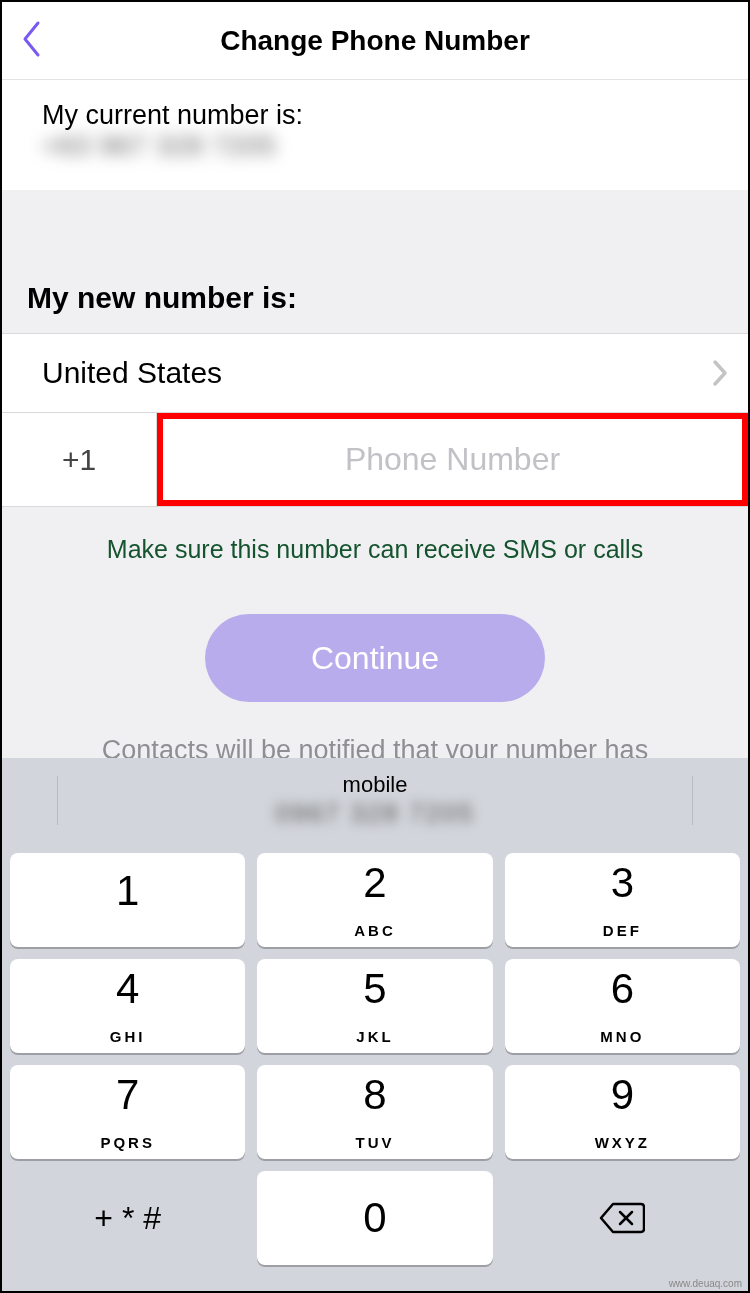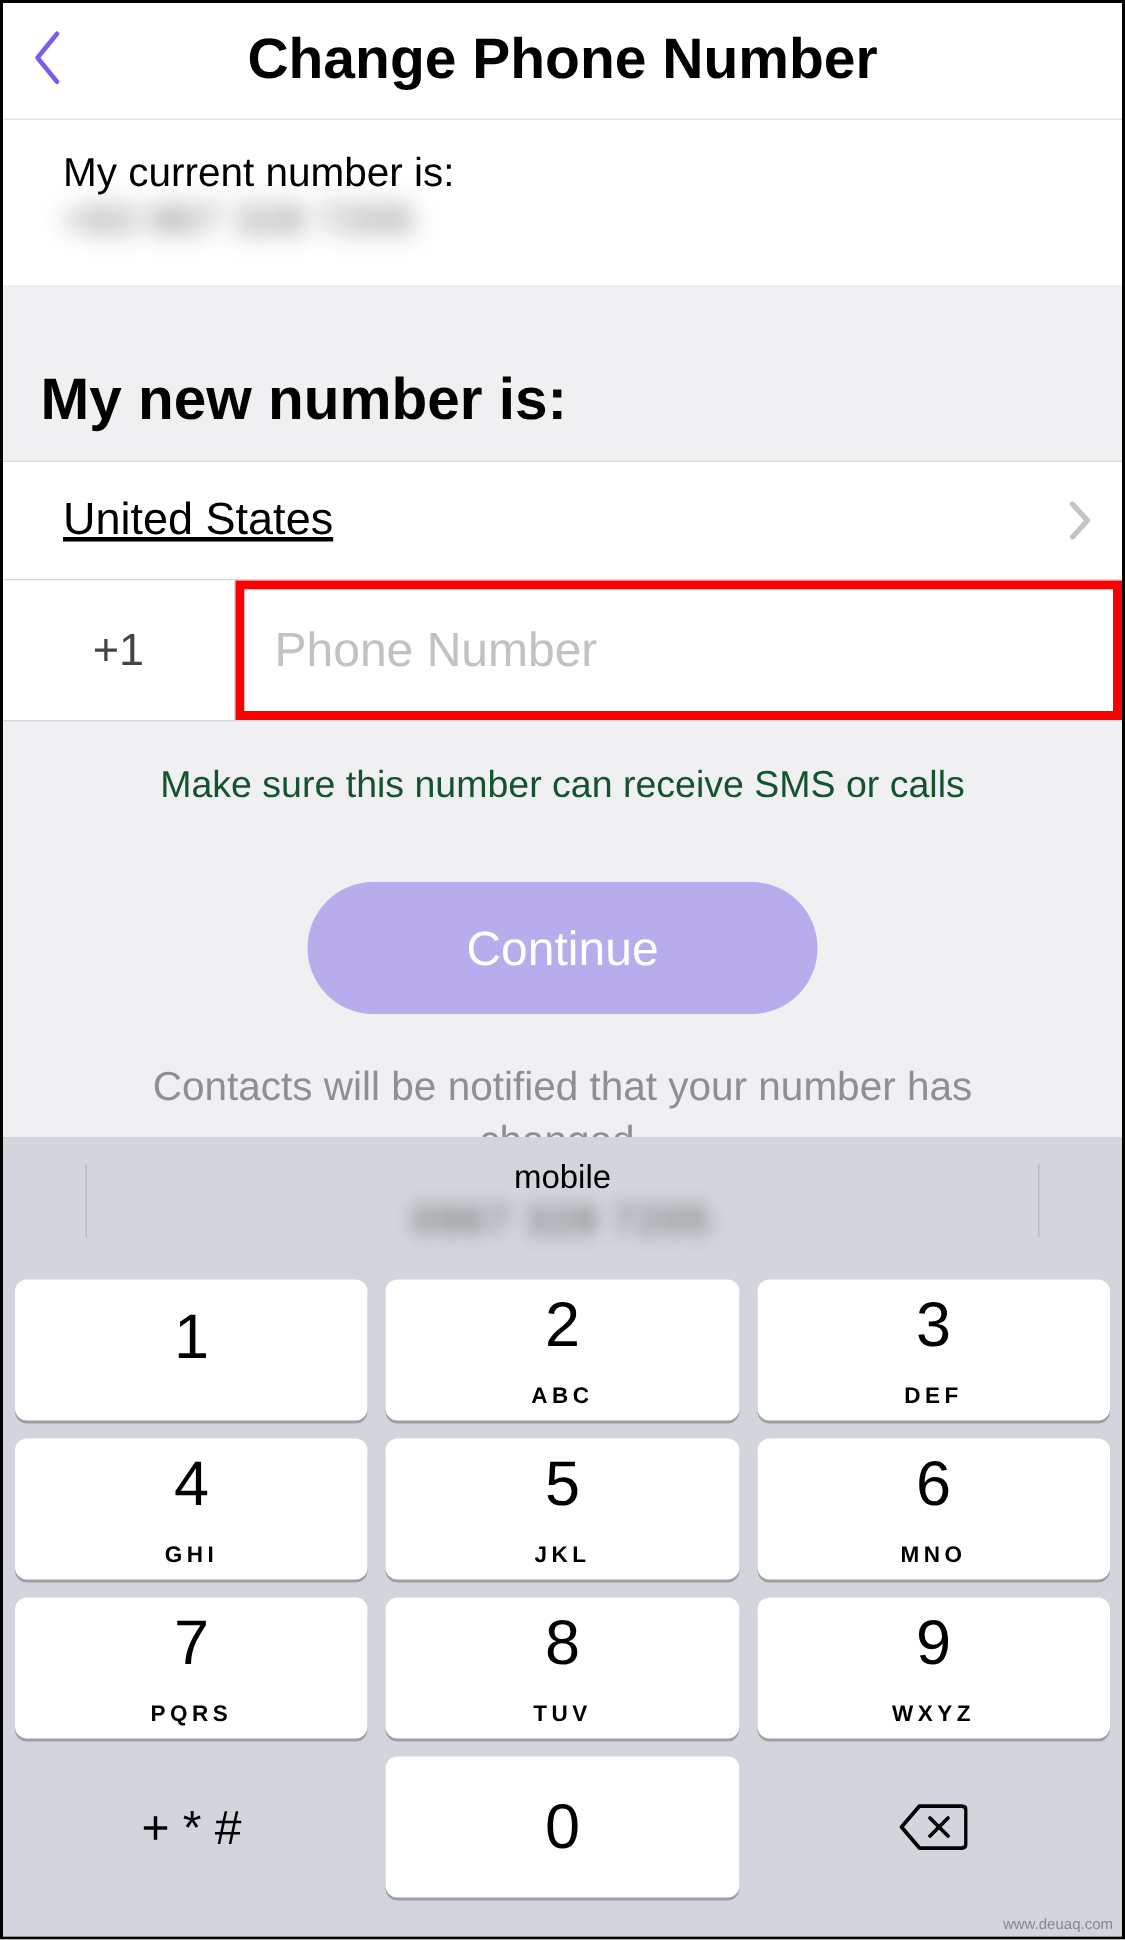--- a/index.html
+++ b/index.html
@@ -1,38 +1,38 @@
 <!DOCTYPE html>
 <html><head>
 <meta charset="utf-8">
 <style>
   * { box-sizing: border-box; margin: 0; padding: 0; }
   html, body { width: 750px; height: 1293px; font-family: -apple-system, "Helvetica Neue", Arial, sans-serif; background: #fff; }
   .screen { width: 750px; height: 1293px; border: 2px solid #000; position: relative; overflow: hidden; background: #f0f0f3; }
 
   .header { background: #fff; height: 78px; display: flex; align-items: center; position: relative; border-bottom: 1px solid #e3e3e6; }
   .back { position: absolute; left: 18px; top: 50%; transform: translateY(-50%); }
-  .header-title { flex: 1; text-align: center; font-weight: 700; font-size: 38px; color: #000; }
+  .header-title { flex: 1; text-align: center; font-weight: 700; font-size: 28px; color: #000; }
 
   .current-section { background: #fff; padding: 20px 40px 28px; }
   .current-label { font-size: 27px; color: #000; }
   .blurred { filter: blur(8px); font-size: 27px; color: #555; letter-spacing: 1px; }
 
   .new-label-wrap { padding: 55px 25px 18px; }
-  .new-label { font-weight: 700; font-size: 39px; color: #000; }
+  .new-label { font-weight: 700; font-size: 30px; color: #000; margin-top: 36px; }
 
   .row { background: #fff; border-top: 1px solid #d9d9dc; border-bottom: 1px solid #d9d9dc; }
-  .country-row { display: flex; align-items: center; padding: 22px 20px 22px 40px; justify-content: space-between; text-decoration: underline; }
+  .country-row { display: flex; align-items: center; padding: 22px 20px 22px 40px; justify-content: space-between; }
   .country-name { font-size: 30px; color: #000; }
   .chevron-right { color: #c4c4c7; }
 
   .phone-row { display: flex; align-items: stretch; border-top: none; }
   .dial-code { width: 155px; display: flex; align-items: center; justify-content: center; font-size: 30px; color: #444; border-right: 1px solid #d9d9dc; }
   .phone-input-wrap { flex: 1; position: relative; border: 6px solid #ff0000; }
-  .phone-input { width: 100%; height: 100%; border: none; outline: none; font-size: 32px; padding: 22px 20px; color: #a16207; }
+  .phone-input { width: 100%; height: 100%; border: none; outline: none; font-size: 32px; padding: 22px 20px; color: #a16207; text-align: center; }
   .phone-input::placeholder { color: #c1c1c6; }
 
   .hint { text-align: center; font-size: 25px; color: #14532d; padding: 28px 30px 0; }
   .continue-btn { display: block; margin: 50px auto 30px; width: 340px; height: 88px; border-radius: 44px; background: #b9acec; color: #fff; font-size: 32px; border: none; }
   .notify-text { text-align: center; font-size: 27px; color: #8f8f93; padding: 0 60px 30px; line-height: 1.35; }
 
   .keyboard-area { position: absolute; bottom: 0; left: 0; right: 0; background: #d2d5db; }
   .suggest-bar { height: 85px; display: flex; align-items: stretch; justify-content: center; position: relative; }
   .suggest-sep { width: 1px; background: #b8bbc2; margin: 18px 0; }
   .suggest-center { flex: 1; display: flex; flex-direction: column; align-items: center; justify-content: center; }

